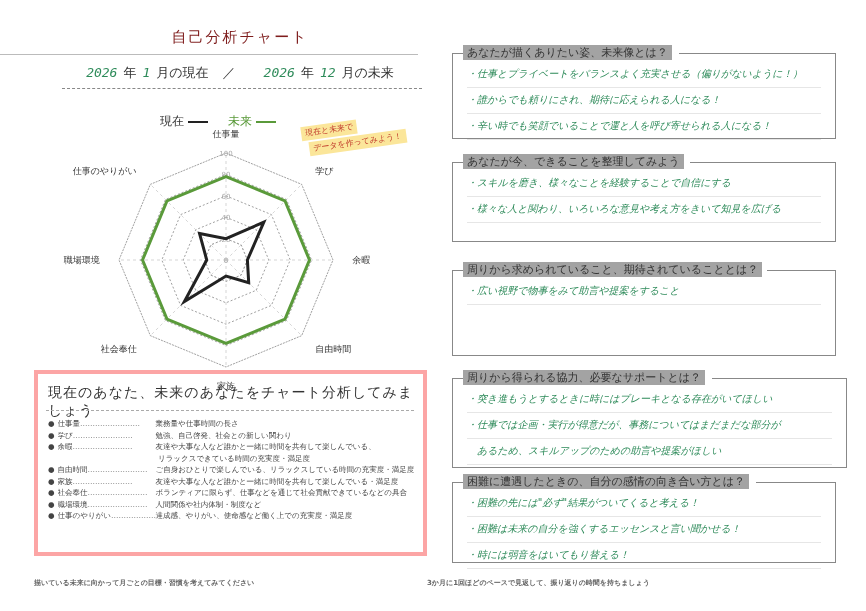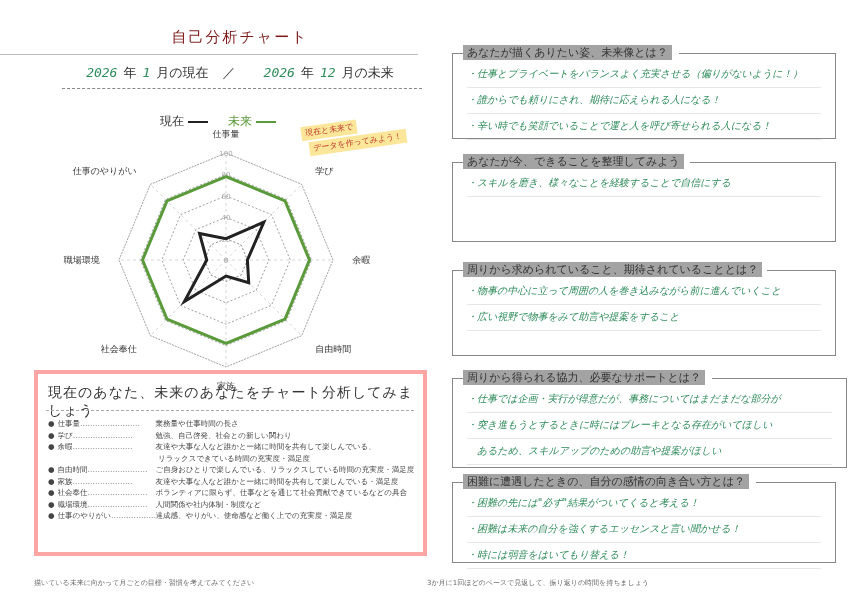--- a/index.html
+++ b/index.html
@@ -21,21 +21,21 @@
   svg.radar{left:0;top:0;}
   .box{left:34px;top:370px;width:385px;height:178px;border:4px solid #fca5a5;}
   .box-title{left:10px;top:10px;font-size:14px;letter-spacing:1px;color:#333;}
   .box-rule{left:8px;top:36px;width:368px;border-top:1px dashed #aaa;}
   .defs{left:10px;top:44px;font-size:7.5px;line-height:11.5px;color:#444;}
   .def{display:flex;}
   .def .k{width:105px;white-space:nowrap;overflow:hidden;}
   .def .k::after{content:"……………………";color:#888;}
   .def .bullet{margin-right:3px;}
   .box-q{right:12px;bottom:12px;font-size:10px;letter-spacing:1px;color:#333;}
-  .footnote{font-size:7px;color:#666;}
+  .footnote{font-size:7px;color:#666;font-weight:bold;}
   .panel{left:452px;width:382px;border:1px solid #888;border-top:none;}
   .panel-heading{position:absolute;top:-8px;left:10px;background:#a3a3a3;padding:0 4px;font-size:11px;color:#333;white-space:nowrap;}
   .panel-line{position:absolute;top:0;height:0;border-top:1px solid #888;}
   .answers{position:absolute;left:14px;right:14px;top:12px;}
   .ans{font-size:10px;color:#2e8b5a;height:22px;line-height:18px;border-bottom:1px solid #e6e6e6;margin-bottom:3px;white-space:nowrap;overflow:hidden;font-style:italic;}
 </style>
 </head>
 <body>
 
 <div class="abs title">自己分析チャート</div>
@@ -166,38 +166,38 @@
         <div class="ans">・誰からでも頼りにされ、期待に応えられる人になる！</div>
         <div class="ans">・辛い時でも笑顔でいることで運と人を呼び寄せられる人になる！</div>
       </div>
     </div>
     <div class="abs panel" style="top: 162px; height: 79px;">
       <div class="panel-line" style="left:0;width:10px"></div>
       <div class="panel-line" style="left:237px;right:0"></div>
       <div class="panel-heading">あなたが今、できることを整理してみよう</div>
       <div class="answers">
         <div class="ans">・スキルを磨き、様々なことを経験することで自信にする</div>
+        <div class="ans">・様々な人と関わり、いろいろな意見や考え方をきいて知見を広げる</div>
       </div>
     </div>
     <div class="abs panel" style="top: 270px; height: 85px;">
       <div class="panel-line" style="left:0;width:10px"></div>
       <div class="panel-line" style="left:314px;right:0"></div>
       <div class="panel-heading">周りから求められていること、期待されていることとは？</div>
       <div class="answers">
-        <div class="ans">・物事の中心に立って周囲の人を巻き込みながら前に進んでいくこと</div>
         <div class="ans">・広い視野で物事をみて助言や提案をすること</div>
       </div>
     </div>
     <div class="abs panel" style="top: 378px; height: 89px; padding-left: 11px;">
       <div class="panel-line" style="left:0;width:10px"></div>
       <div class="panel-line" style="left:259px;right:0"></div>
       <div class="panel-heading">周りから得られる協力、必要なサポートとは？</div>
       <div class="answers">
+        <div class="ans">・突き進もうとするときに時にはブレーキとなる存在がいてほしい</div>
         <div class="ans">・仕事では企画・実行が得意だが、事務についてはまだまだな部分が</div>
-        <div class="ans">・突き進もうとするときに時にはブレーキとなる存在がいてほしい</div>
         <div class="ans">　あるため、スキルアップのための助言や提案がほしい</div>
       </div>
     </div>
     <div class="abs panel" style="top: 482px; height: 80px;">
       <div class="panel-line" style="left:0;width:10px"></div>
       <div class="panel-line" style="left:303px;right:0"></div>
       <div class="panel-heading">困難に遭遇したときの、自分の感情の向き合い方とは？</div>
       <div class="answers">
         <div class="ans">・困難の先には"必ず"結果がついてくると考える！</div>
         <div class="ans">・困難は未来の自分を強くするエッセンスと言い聞かせる！</div>

